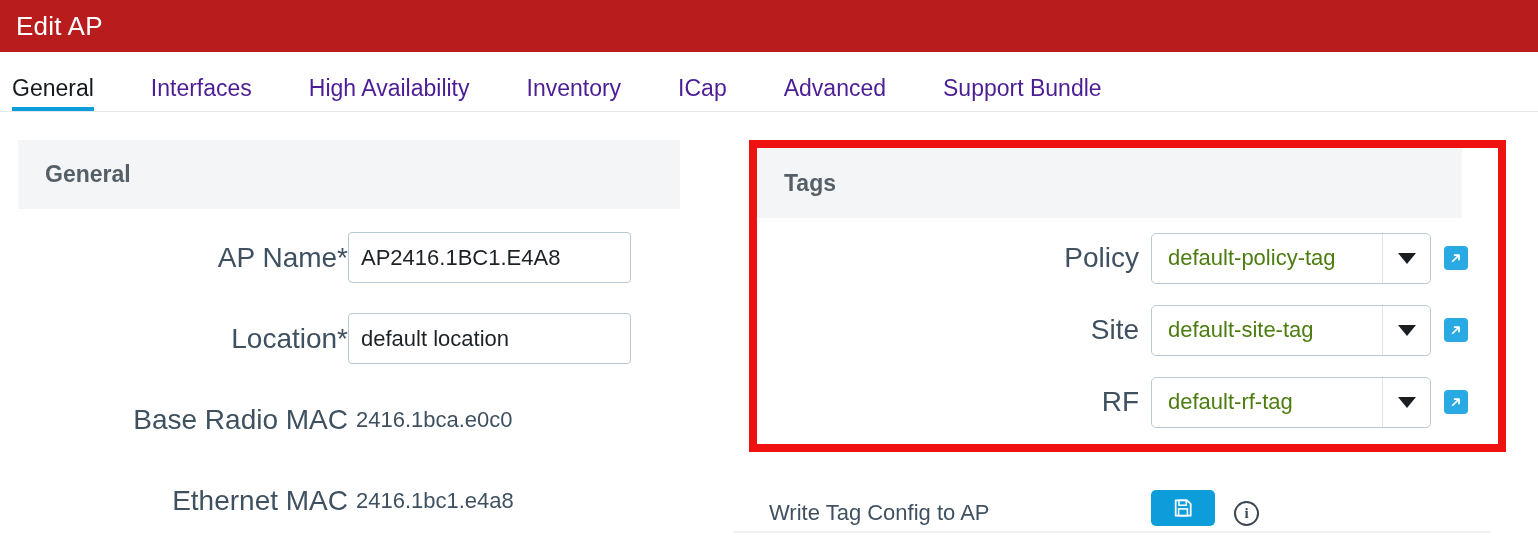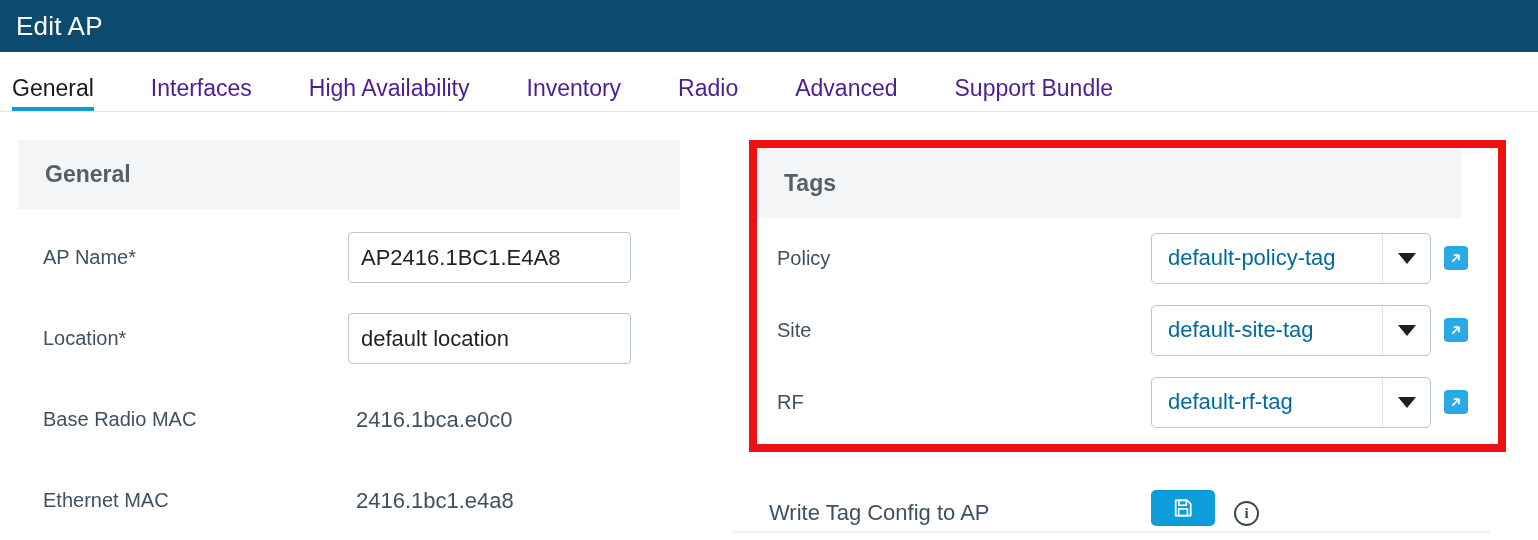--- a/index.html
+++ b/index.html
@@ -15,21 +15,21 @@
     width: 1538px;
     height: 540px;
     background: #ffffff;
   }
 
   
   .titlebar {
     position: absolute;
     left: 0; top: 0;
     width: 1538px; height: 52px;
-    background: #0c4a6e;
+    background: #b91c1c;
   }
   .titlebar .title {
     position: absolute;
     left: 16px; top: 50%;
     transform: translateY(-50%);
     color: #ffffff;
     font-size: 26px;
     font-weight: 400;
     letter-spacing: 0.2px;
     white-space: nowrap;
@@ -116,23 +116,24 @@
   
   .form {
     padding-top: 8px;
   }
   .row {
     display: flex;
     align-items: center;
     height: 81px;
   }
   .row .label {
-    font-size: 20px;
+    font-size: 28px;
     color: #3f5161;
     white-space: nowrap;
+    text-align: right;
   }
   .row .value-static {
     font-size: 22px;
     color: #3f5161;
     white-space: nowrap;
     margin-top: 32px;
   }
 
   
   .col-left .row .label { width: 330px; padding-left: 25px; }
@@ -180,21 +181,21 @@
     width: 280px;
     height: 51px;
     border: 1px solid #b9c9d4;
     border-radius: 5px;
     background: #ffffff;
   }
   .select .sel-value {
     flex: 1;
     padding-left: 16px;
     font-size: 22px;
-    color: #0369a1;
+    color: #4d7c0f;
     white-space: nowrap;
     overflow: hidden;
   }
   .select .sel-divider {
     width: 1px;
     height: 100%;
     background: #dfe5ea;
   }
   .select .sel-arrow {
     width: 47px;
@@ -286,21 +287,21 @@
       <div class="tab">
         <span>Interfaces</span>
       </div>
       <div class="tab">
         <span>High Availability</span>
       </div>
       <div class="tab">
         <span>Inventory</span>
       </div>
       <div class="tab">
-        <span>Radio</span>
+        <span>ICap</span>
       </div>
       <div class="tab">
         <span>Advanced</span>
       </div>
       <div class="tab">
         <span>Support Bundle</span>
       </div>
     </div>
     <div class="tabbar-rule"></div>
   </div>

